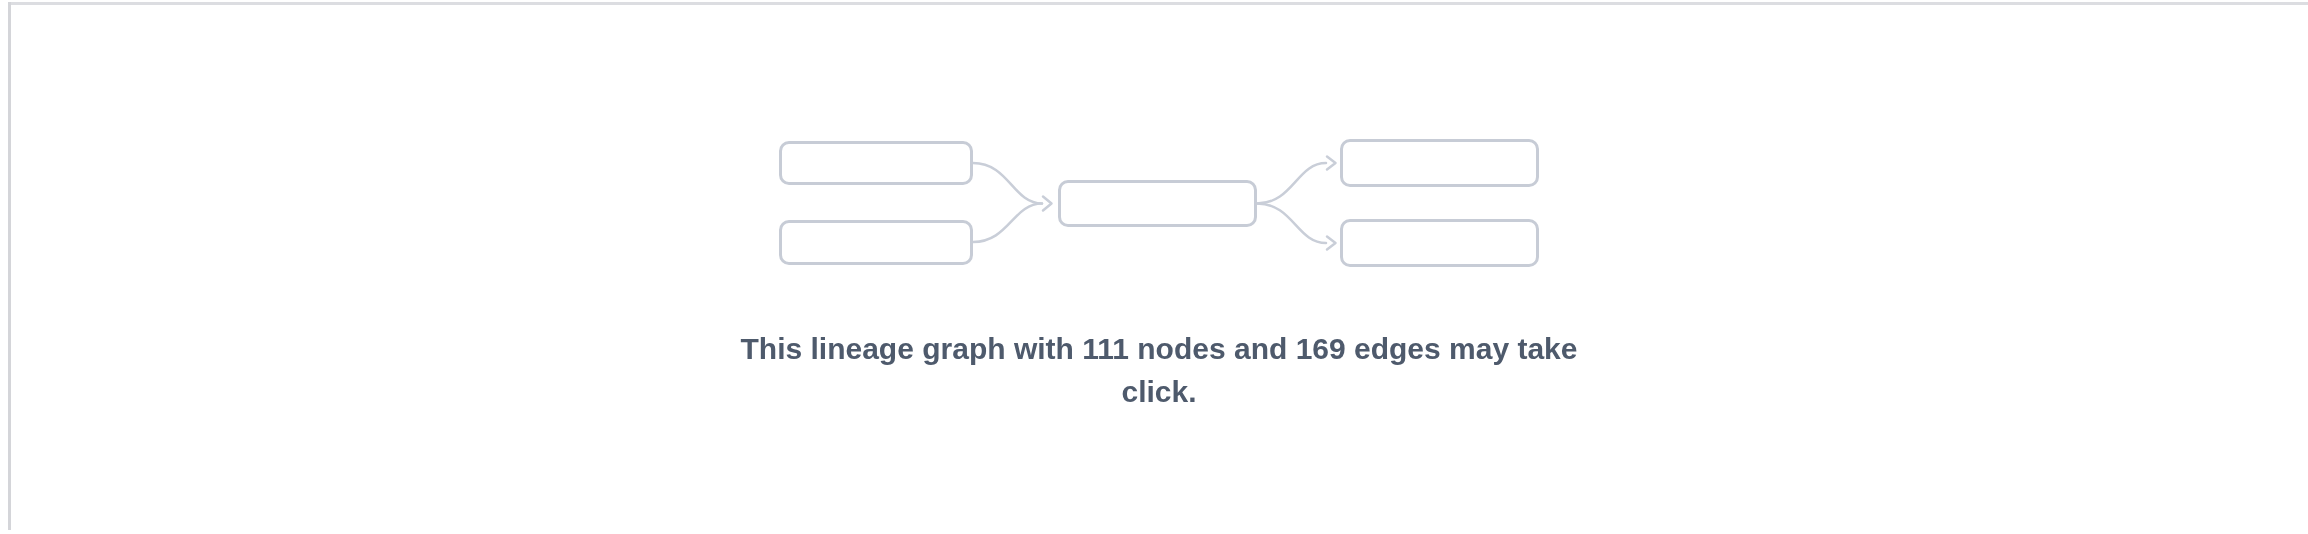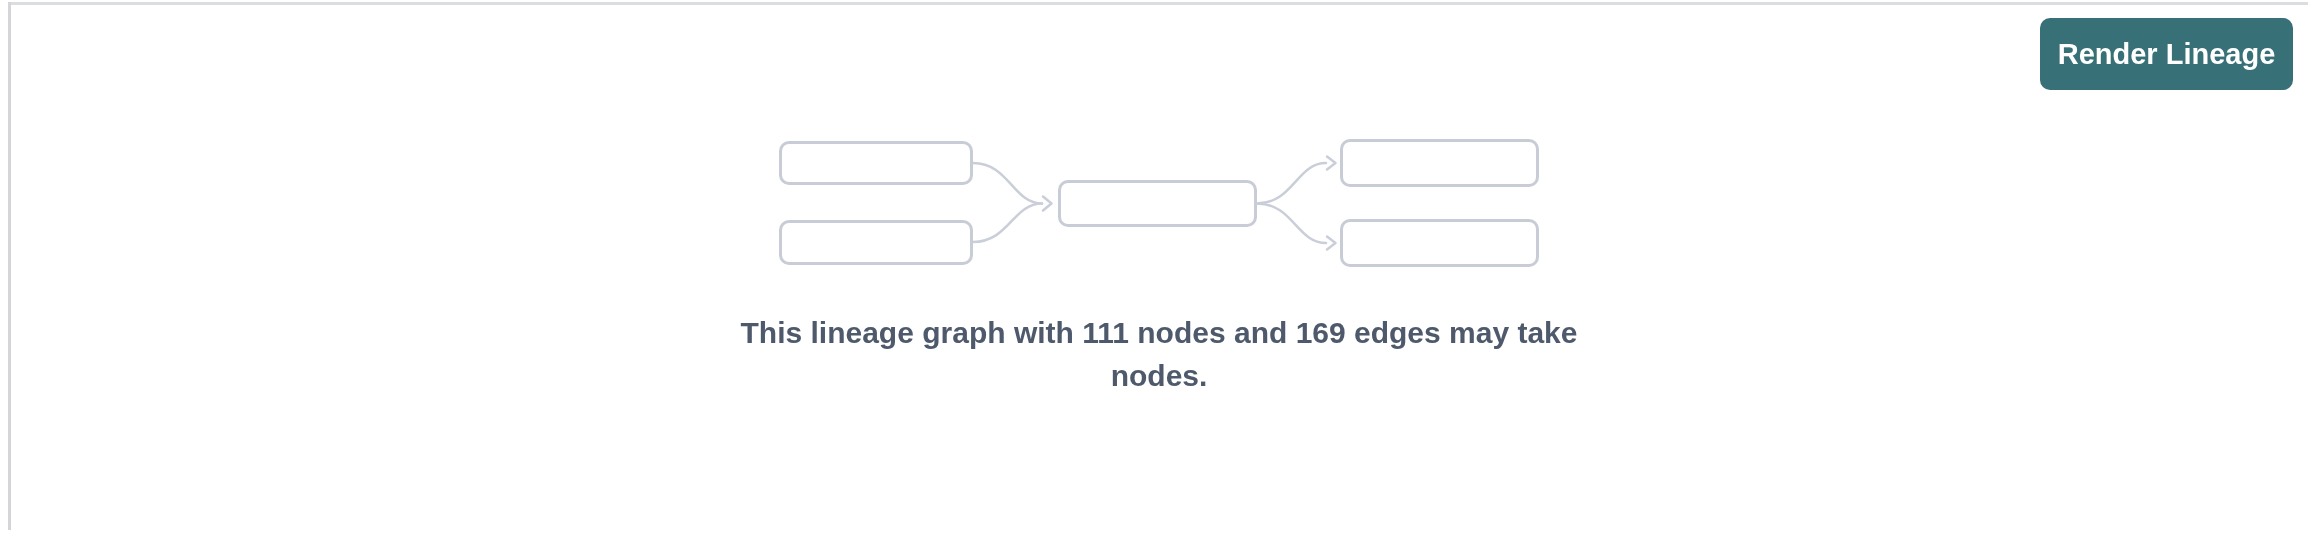--- a/index.html
+++ b/index.html
@@ -78,40 +78,39 @@
   }
   .pnode.lt { left: 0;   top: 2px;  width: 194px; height: 44px; }
   .pnode.lb { left: 0;   top: 81px; width: 194px; height: 45px; }
   .pnode.c  { left: 279px; top: 41px; width: 199px; height: 47px; }
   .pnode.rt { left: 561px; top: 0;   width: 199px; height: 48px; }
   .pnode.rb { left: 561px; top: 80px; width: 199px; height: 48px; }
 
   
   .message {
     position: absolute;
-    top: 311px;
+    top: 327px;
     left: 1159px;
     transform: translateX(-50%);
     width: 940px;
     text-align: center;
     color: var(--message_text, #4e5a6c);
     font-size: 30px;
     font-weight: bold;
     line-height: 43px;
   }
 </style>
 </head>
 <body>
 
 <div class="page">
 
   <div class="top-border"></div>
   <div class="left-border"></div>
 
-  <button class="render-btn">Render Lineage</button>
 
   <div class="graphic">
     <svg viewBox="0 0 760 128">
 
       <path class="edge" d="M194,24 C230,24 234,64.5 263,64.5"></path>
       <path class="edge" d="M194,103 C230,103 234,64.5 263,64.5"></path>
       <path class="edge" d="M264,57.5 L272.5,64.5 L264,71.5"></path>
 
       <path class="edge" d="M478,64.5 C514,64.5 518,24 547,24"></path>
       <path class="edge" d="M548,17.5 L556.5,24 L548,30.5"></path>
@@ -120,16 +119,16 @@
     </svg>
     <div class="pnode lt"></div>
     <div class="pnode lb"></div>
     <div class="pnode c"></div>
     <div class="pnode rt"></div>
     <div class="pnode rb"></div>
   </div>
 
   <div class="message">
     <div>This lineage graph with 111 nodes and 169 edges may take</div>
-    <div>nodes.</div>
+    <div>click.</div>
   </div>
 
 </div>
 
 </body></html>

